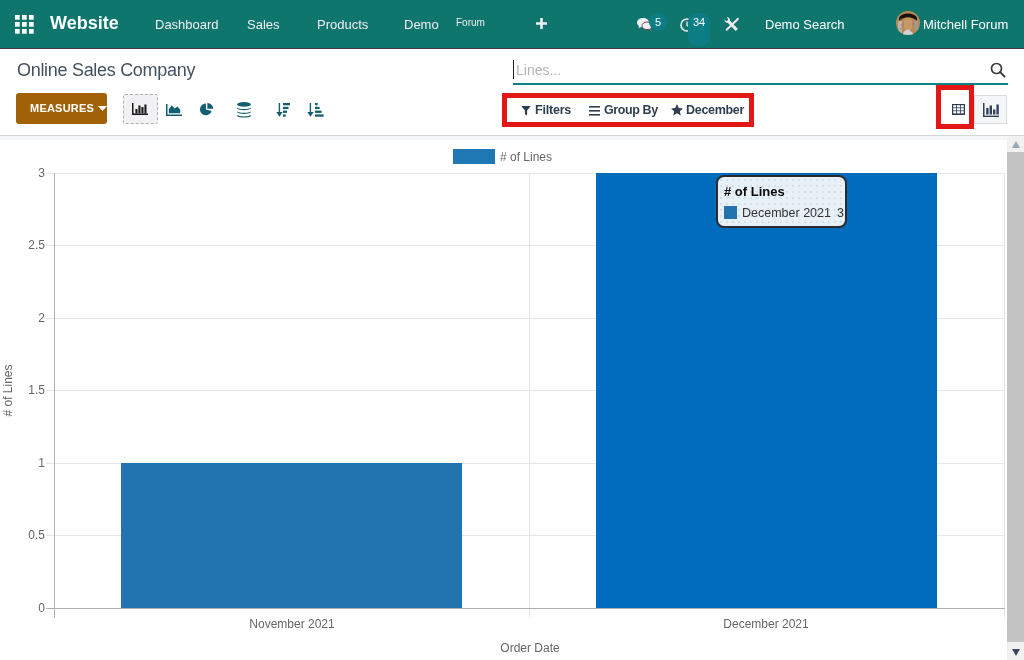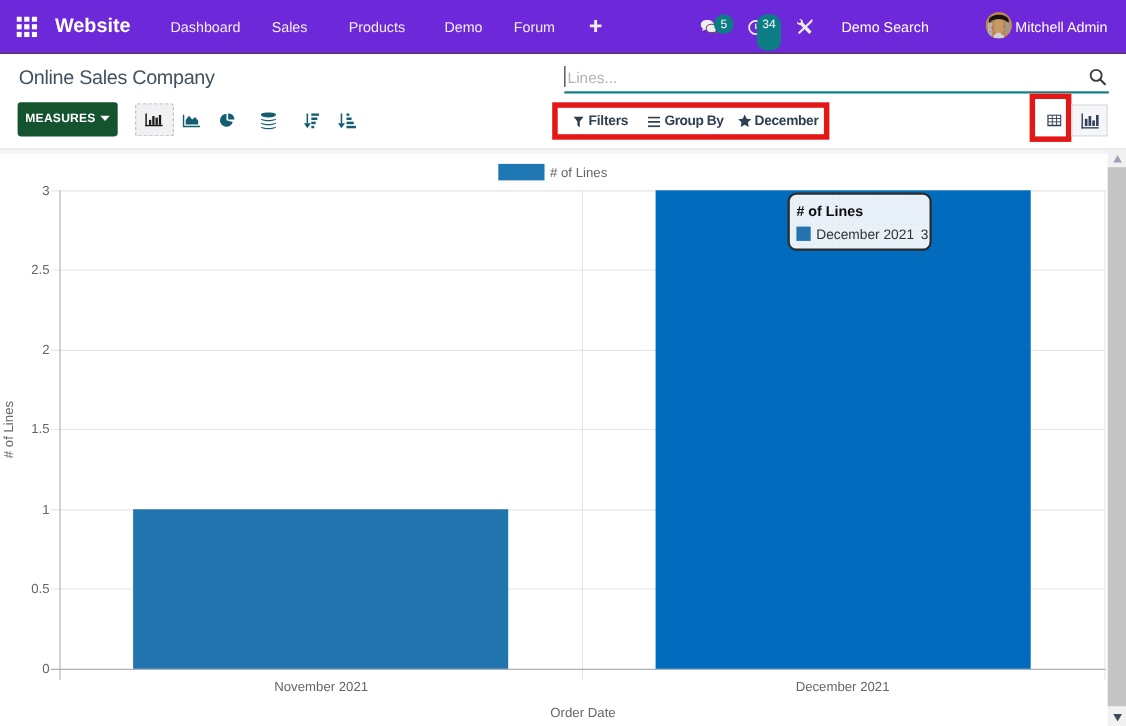--- a/index.html
+++ b/index.html
@@ -1,39 +1,39 @@
 <!DOCTYPE html>
 <html><head><meta charset="utf-8"><style>
 *{margin:0;padding:0;box-sizing:border-box}
 html,body{width:1024px;height:660px;font-family:"Liberation Sans",sans-serif;background:#fff;overflow:hidden}
 .abs{position:absolute}
 </style></head>
 <body>
 
-<div class="abs" style="left:0;top:0;width:1024px;height:49px;background:#6d28d9;border-bottom:1px solid #4f3747">
+<div class="abs" style="left:0;top:0;width:1024px;height:49px;background:#0f766e;border-bottom:1px solid #4f3747">
 
   <svg class="abs" style="left:15px;top:15px" width="19" height="19" viewBox="0 0 19 19">
     <g fill="#ffffff">
       <rect x="0" y="0" width="4.7" height="4.7"></rect>
         <rect x="7" y="0" width="4.7" height="4.7"></rect>
         <rect x="14" y="0" width="4.7" height="4.7"></rect>
       <rect x="0" y="7" width="4.7" height="4.7"></rect>
         <rect x="7" y="7" width="4.7" height="4.7"></rect>
         <rect x="14" y="7" width="4.7" height="4.7"></rect>
       <rect x="0" y="14" width="4.7" height="4.7"></rect>
         <rect x="7" y="14" width="4.7" height="4.7"></rect>
         <rect x="14" y="14" width="4.7" height="4.7"></rect>
     </g>
   </svg>
   <div class="abs" style="left:50px;top:13px;font-size:18px;font-weight:bold;color:#fff">Website</div>
   <div class="abs" style="left:155px;top:17px;font-size:13px;color:#f2eef1">Dashboard</div>
   <div class="abs" style="left:247px;top:17px;font-size:13px;color:#f2eef1">Sales</div>
   <div class="abs" style="left:317px;top:17px;font-size:13px;color:#f2eef1">Products</div>
   <div class="abs" style="left:404px;top:17px;font-size:13px;color:#f2eef1">Demo</div>
-  <div class="abs" style="left:467px;top:17px;font-size:13px;color:#f2eef1">Forum</div>
+  <div class="abs" style="left:456px;top:17px;font-size:10px;color:#f2eef1">Forum</div>
   <svg class="abs" style="left:536px;top:18px" width="11" height="11" viewBox="0 0 11 11">
     <path fill="#f2eef1" d="M4.2 0 L6.8 0 L6.8 4.2 L11 4.2 L11 6.8 L6.8 6.8 L6.8 11 L4.2 11 L4.2 6.8 L0 6.8 L0 4.2 L4.2 4.2 Z"></path>
   </svg>
 
   <svg class="abs" style="left:637px;top:18px" width="16" height="14" viewBox="0 0 16 14">
     <path fill="#eee" d="M6 0 C2.7 0 0 2 0 4.6 C0 6 .8 7.2 2 8 L1.4 10.2 L3.8 9 C4.5 9.2 5.2 9.3 6 9.3 C9.3 9.3 12 7.2 12 4.6 C12 2 9.3 0 6 0 Z"></path>
     <path fill="#eee" stroke="#6e4a63" stroke-width="1" d="M10 4 C7.2 4 5 5.7 5 7.8 C5 9.9 7.2 11.6 10 11.6 C10.7 11.6 11.3 11.5 11.9 11.3 L14.2 12.4 L13.6 10.4 C14.5 9.7 15 8.8 15 7.8 C15 5.7 12.8 4 10 4 Z"></path>
   </svg>
   <div class="abs" style="left:649px;top:13px;width:18px;height:18px;background:#0d7d85;border-radius:9px;color:#fff;font-size:11px;text-align:center;line-height:18px">5</div>
 
@@ -66,34 +66,34 @@
       <rect x="8" y="7" width="8" height="12" rx="3" fill="#c49a66"></rect>
       <path d="M7 24 C7 17 17 17 17 24 Z" fill="#cfd2d6"></path>
       <circle cx="6" cy="14" r="0.8" fill="#c2566e"></circle>
         <circle cx="17.5" cy="13" r="0.8" fill="#c2566e"></circle>
       <circle cx="15" cy="20" r="0.7" fill="#c2566e"></circle>
         <circle cx="4.5" cy="18" r="0.7" fill="#7f8795"></circle>
       <circle cx="19" cy="16" r="0.9" fill="#8d94a2"></circle>
         <circle cx="5" cy="8" r="0.9" fill="#444c5c"></circle>
     </g>
   </svg>
-  <div class="abs" style="left:923px;top:17px;font-size:13px;color:#fff">Mitchell Admin</div>
+  <div class="abs" style="left:923px;top:17px;font-size:13px;color:#fff">Mitchell Forum</div>
 </div>
 
 <div class="abs" style="left:17px;top:60px;font-size:18px;letter-spacing:-0.3px;color:#42525f">Online Sales Company</div>
 
 <div class="abs" style="left:513px;top:60px;width:495px;height:25px;border-bottom:2px solid #0c8084"></div>
 <div class="abs" style="left:513px;top:60px;width:1px;height:19px;background:#222"></div>
 <div class="abs" style="left:516px;top:62px;font-size:14px;color:#b3b3b3">Lines...</div>
 <svg class="abs" style="left:990px;top:62px" width="16" height="16" viewBox="0 0 16 16">
   <circle cx="6.5" cy="6.5" r="5" fill="none" stroke="#3b3b3b" stroke-width="1.7"></circle>
   <path d="M10.2 10.2 L14.5 14.5" stroke="#3b3b3b" stroke-width="1.9" stroke-linecap="round"></path>
 </svg>
 
-<div class="abs" style="left:16px;top:93px;width:91px;height:31px;background:#14532d;border-radius:3px;color:#fff;font-size:11px;font-weight:bold;letter-spacing:0.2px;text-align:center;line-height:31px">MEASURES<svg width="9" height="5" viewBox="0 0 9 5" style="margin-left:4px;vertical-align:1.5px">
+<div class="abs" style="left:16px;top:93px;width:91px;height:31px;background:#a16207;border-radius:3px;color:#fff;font-size:11px;font-weight:bold;letter-spacing:0.2px;text-align:right;line-height:31px">MEASURES<svg width="9" height="5" viewBox="0 0 9 5" style="margin-left:4px;vertical-align:1.5px">
       <path fill="#fff" d="M0 0 L9 0 L4.5 5 Z"></path>
     </svg></div>
 
 <div class="abs" style="left:123px;top:94px;width:35px;height:30px;background:#f1f1f3;border:1px dashed #b0b0b0;border-radius:2px"></div>
 <svg class="abs" style="left:132px;top:103px" width="16" height="12" viewBox="0 0 16 12">
   <g fill="#1a1a1a">
     <rect x="0" y="0" width="1.5" height="12"></rect>
     <rect x="0" y="10.5" width="16" height="1.5"></rect>
     <rect x="3.4" y="6" width="2.1" height="4.5"></rect>
     <rect x="6.4" y="2.5" width="2.1" height="8"></rect>

